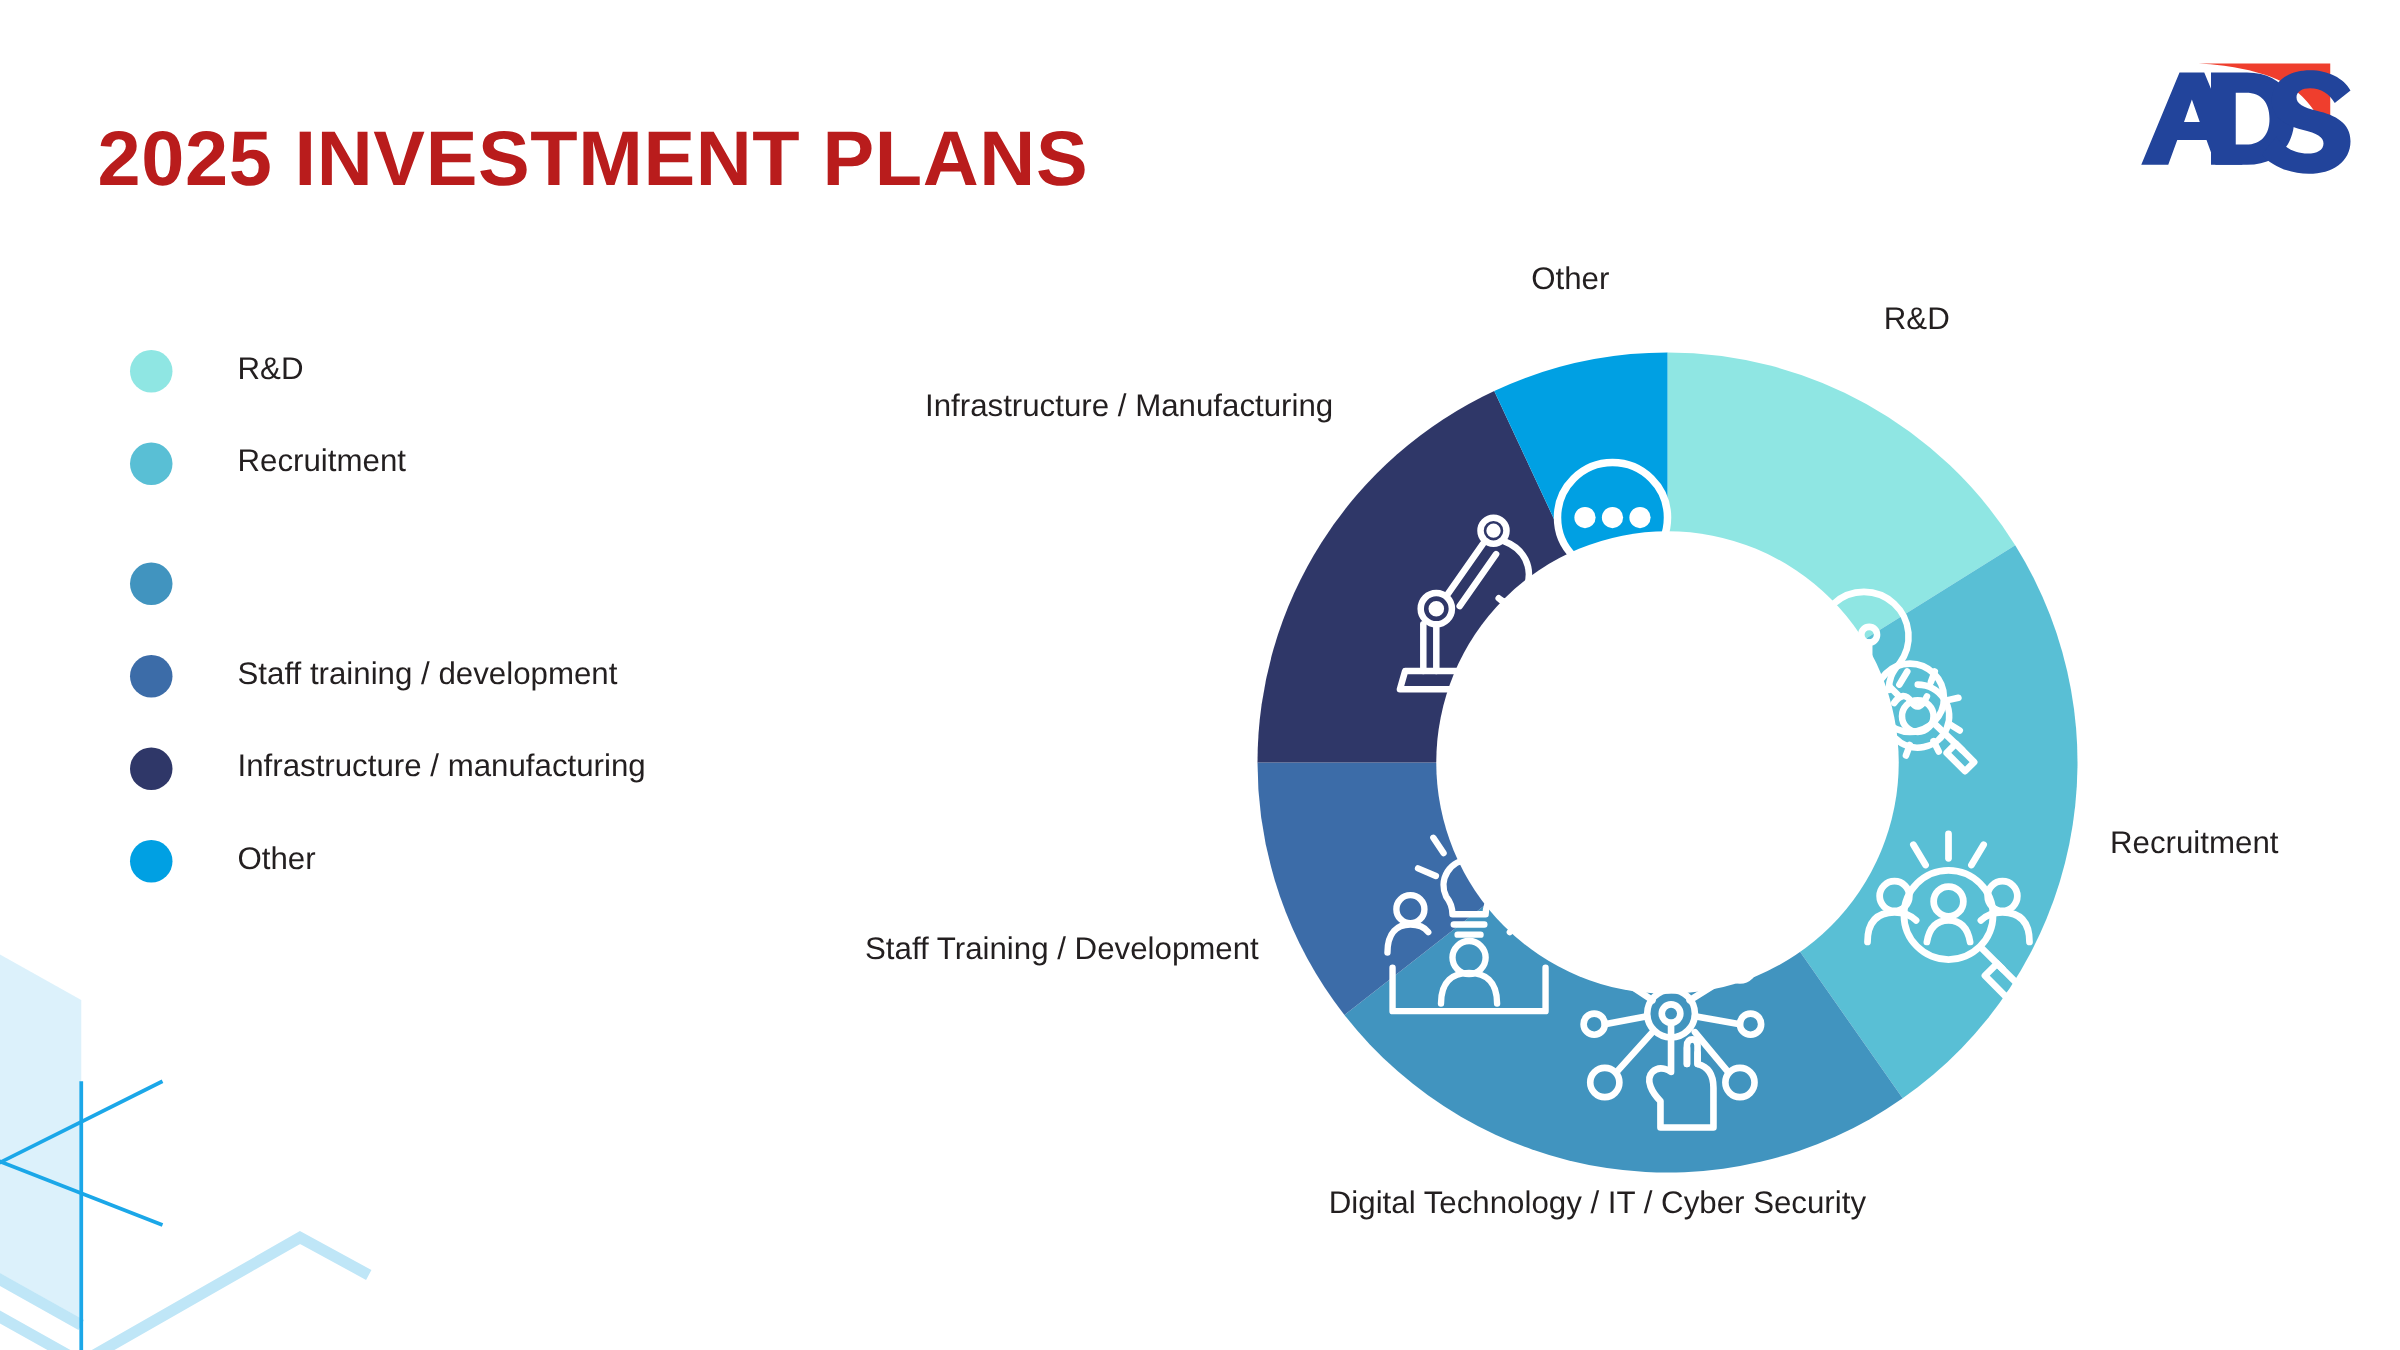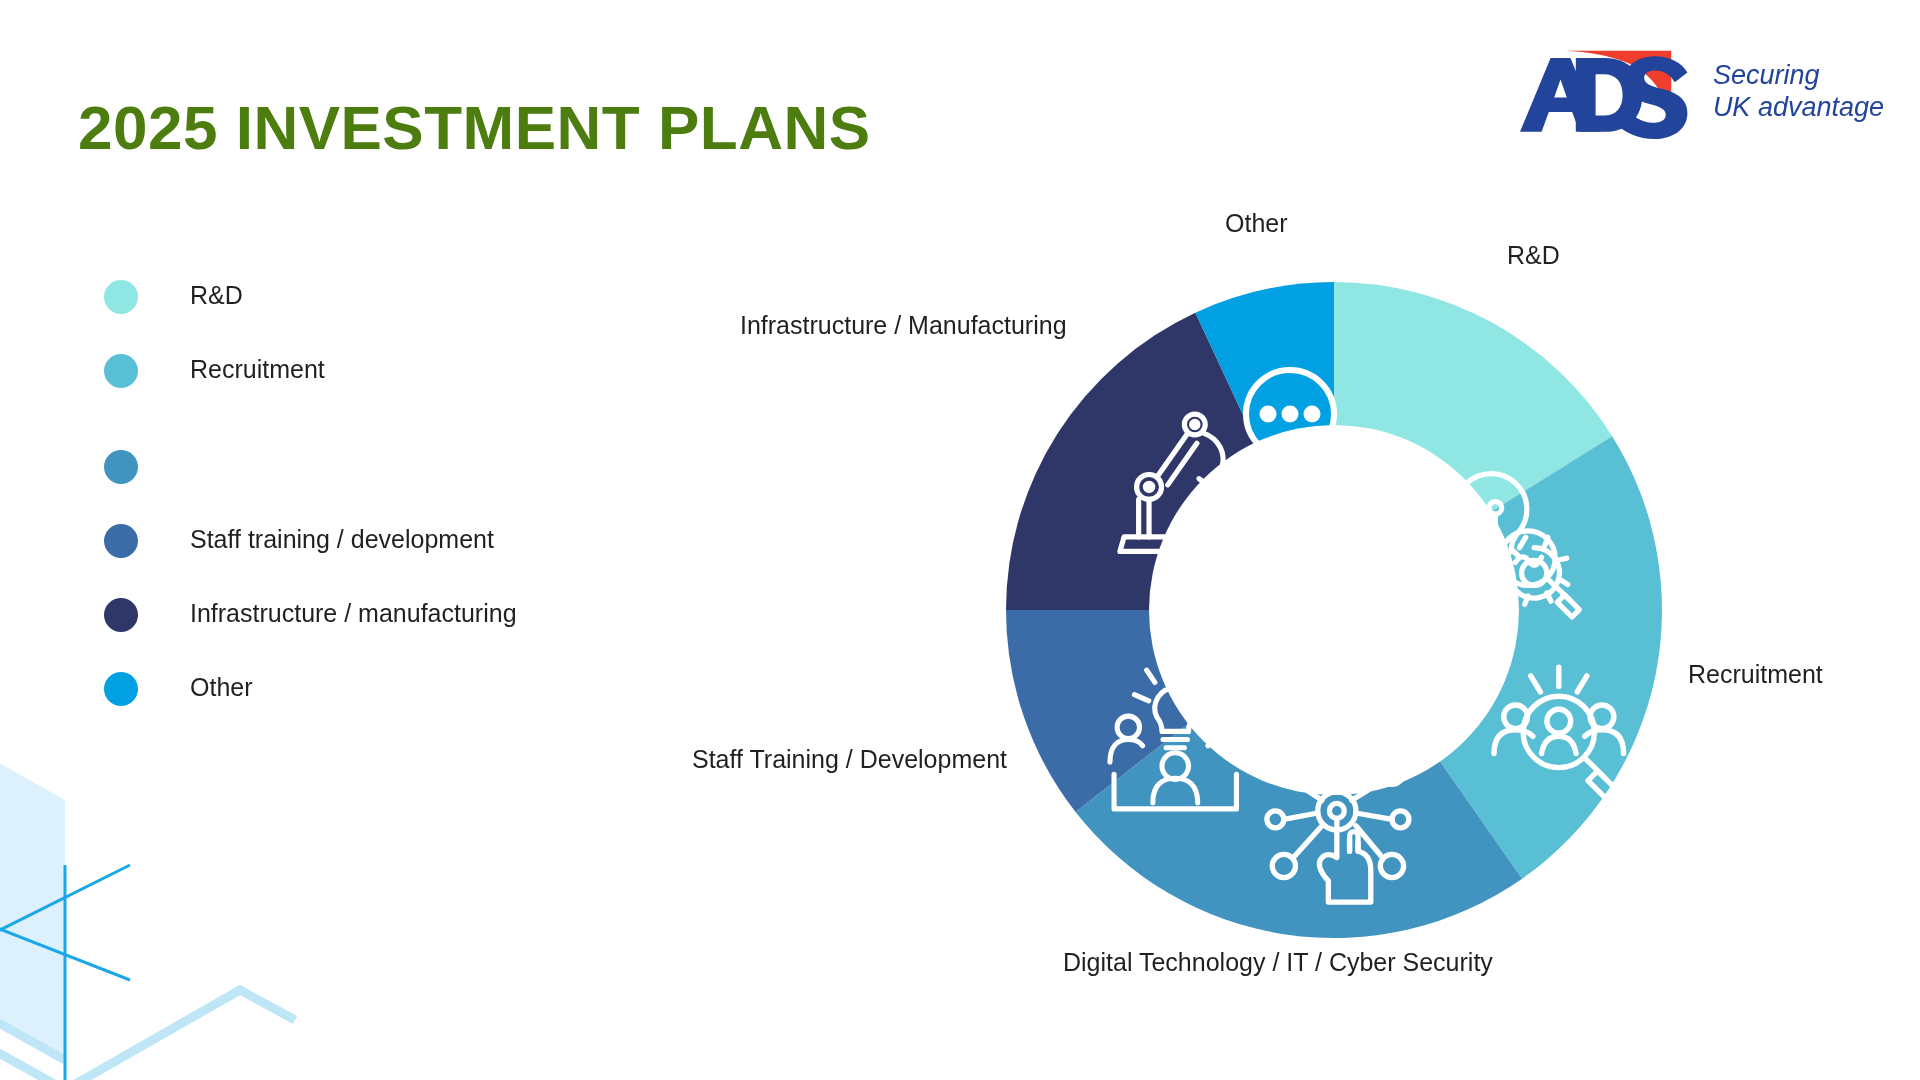--- a/index.html
+++ b/index.html
@@ -13,21 +13,21 @@
   .slide{position:absolute;inset:0;background:#fff;overflow:hidden;}
 
   
   .watermark{position:absolute;left:-60px;bottom:-30px;width:380px;height:420px;pointer-events:none;}
 
   
   .title{
     position:absolute;left:78px;top:92px;
     font-size:62px;font-weight:bold;
     letter-spacing:0.5px;
-    color:#4d7c0f;
+    color:#b91c1c;
     font-family:"Liberation Sans", sans-serif;
     white-space:nowrap;
   }
 
   
   .logo{position:absolute;right:36px;top:30px;display:flex;align-items:flex-start;gap:22px;}
   .logo-mark{position:relative;width:180px;height:110px;}
   .logo-tag{
     margin-top:30px;
     color:#22449b;
@@ -96,24 +96,20 @@
 
       <path d="M55 22 L178 22 L178 100 C178 100 172 48 120 32 C95 24 70 22 55 22 Z" fill="#ef3e2d"></path>
       <path d="M52 24 C95 26 128 42 150 70 C162 86 168 102 170 110 L120 110 C112 78 88 52 48 40 Z" fill="#ffffff"></path>
 
       <path d="M10 112 L44 30 L66 30 L100 112 L76 112 L68 90 L42 90 L34 112 Z M48 74 L62 74 L55 54 Z" fill="#22449b"></path>
 
       <path d="M72 30 L104 30 C132 30 146 48 146 71 C146 94 132 112 104 112 L72 112 Z M94 48 L94 94 L103 94 C117 94 124 85 124 71 C124 57 117 48 103 48 Z" fill="#22449b"></path>
 
       <path d="M196 46 C190 35 176 28 160 28 C141 28 126 38 126 55 C126 70 138 77 154 81 C166 84 172 87 172 93 C172 99 166 102 158 102 C146 102 136 96 130 87 L117 103 C126 113 142 120 159 120 C180 120 196 109 196 91 C196 75 183 68 166 64 C154 61 148 58 148 52 C148 47 153 44 160 44 C170 44 177 49 182 57 Z" fill="#22449b"></path>
     </svg>
-    <div class="logo-tag">
-      <div>Securing</div>
-      <div>UK advantage</div>
-    </div>
   </div>
 
   <div class="legend">
     <div class="legend-row">
       <span class="swatch" style="background:#8FE6E3"></span>
       <span class="legend-label">R&amp;D</span>
     </div>
     <div class="legend-row">
       <span class="swatch" style="background:#59BFD5"></span>
       <span class="legend-label">Recruitment</span>

